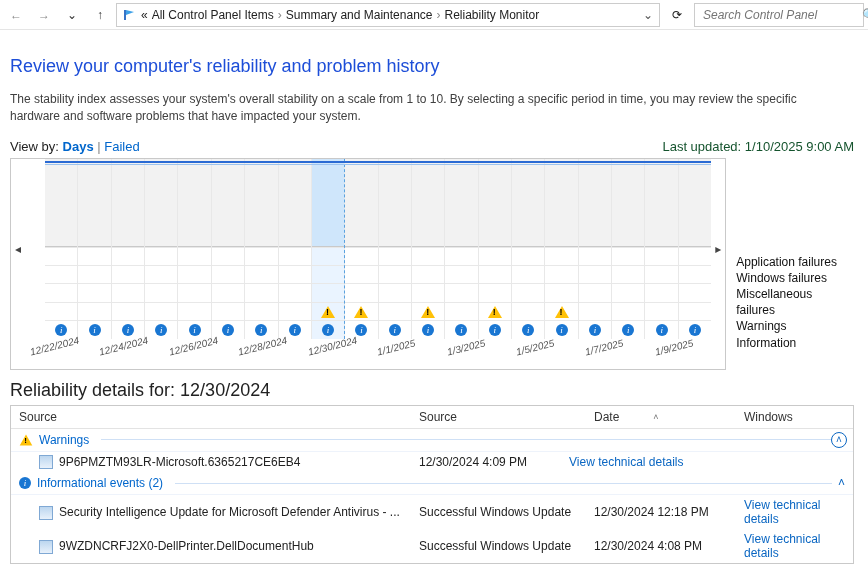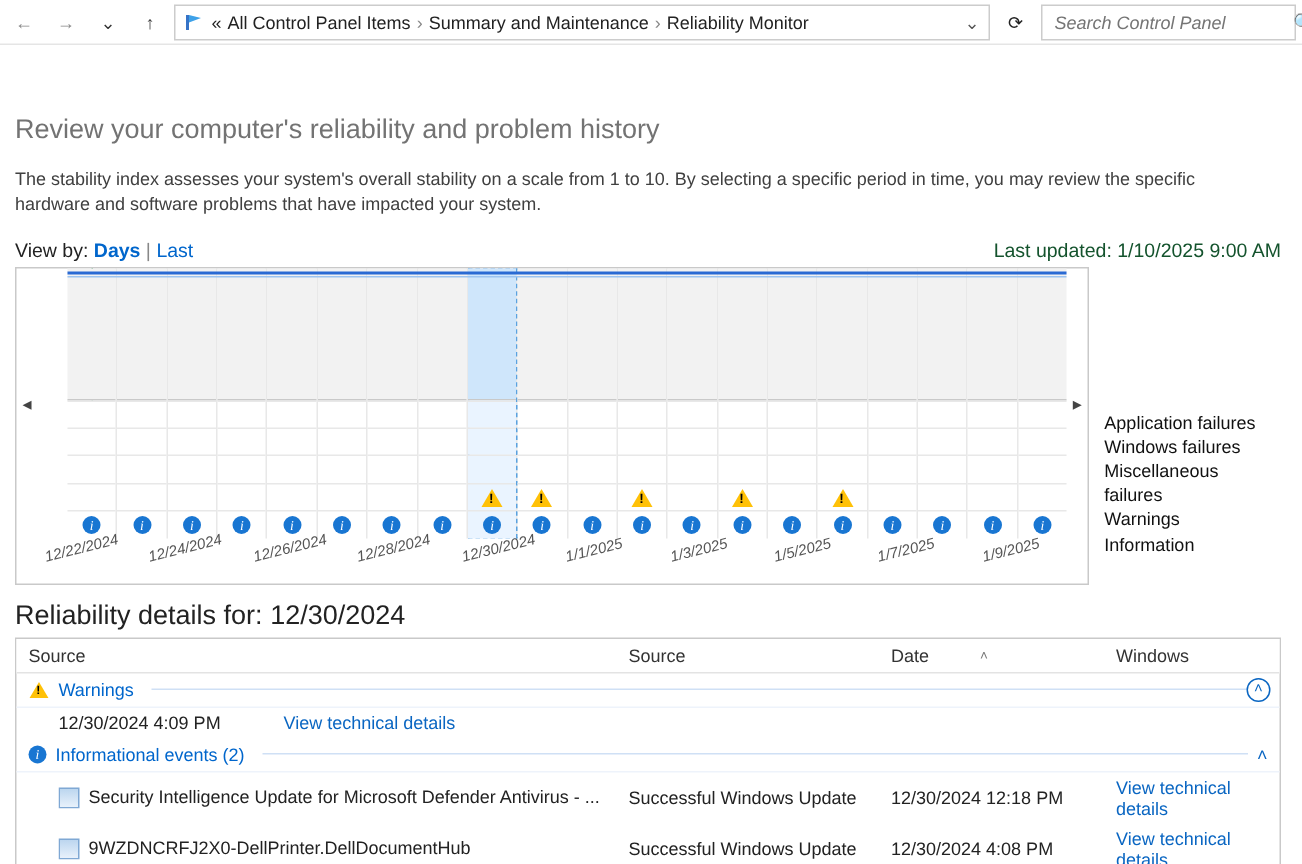--- a/index.html
+++ b/index.html
@@ -59,24 +59,24 @@
     font-style: italic;
   }
   .search-box input {
     border:none;outline:none;flex:1;font:inherit;font-style:italic;color:#666;
   }
   .search-icon { color:#555; font-style: normal;}
 
   
   .content { padding: 12px 14px 8px 10px; }
   h1.title {
-    color: #737373;
+    color: #1d4ed8;
     font-weight: 400;
     font-size: 18px;
-    margin: 34px 0 14px 0;
+    margin: 14px 0 14px 0;
   }
   .desc { font-size: 12px; color:#404040; line-height:1.4; margin-bottom:14px; max-width: 820px;}
   .viewrow { display:flex; justify-content:space-between; font-size:13px; margin-bottom:4px;}
   .viewby .days { color:#0066cc; font-weight:700;}
   .viewby .sep { color:#888; }
   .viewby .weeks { color:#0066cc; }
   .lastupd { color:#14532d; }
 
   
   .chart-outer {
@@ -273,21 +273,21 @@
 
 <div class="content">
   <h1 class="title">Review your computer's reliability and problem history</h1>
   <div class="desc">The stability index assesses your system's overall stability on a scale from 1 to 10. By selecting a specific period in time, you may review the specific hardware and software problems that have impacted your system.</div>
 
   <div class="viewrow">
     <div class="viewby">
       <span>View by:</span>
       <span class="days">Days</span>
       <span class="sep">|</span>
-      <span class="weeks">Last</span>
+      <span class="weeks">Failed</span>
     </div>
     <div class="lastupd">
       <span>Last updated:</span>
       <span>1/10/2025 9:00 AM</span>
     </div>
   </div>
 
   <div class="chart-outer">
     <div class="chart-frame">
       <div class="chart-inner">
@@ -593,20 +593,21 @@
     </div>
     <div class="circle-btn top">˄</div>
     <div id="detail-body">
         <div class="group">
           <div class="warn-tri" style="transform:scale(0.9)"></div>
           <span>Warnings</span>
           <span class="line"></span>
           <span class="chev">˄</span>
         </div>
         <div class="drow">
+          <div class="c-source"><span class="app-ico"></span><span>9P6PMZTM93LR-Microsoft.6365217CE6EB4</span></div>
           <div class="c-date">12/30/2024 4:09 PM</div>
           <div class="c-action"><span class="link">View technical details</span></div>
         </div>
         <div class="group">
           <div class="info-dot">i</div>
           <span>Informational events (2)</span>
           <span class="line"></span>
           <span class="chev">˄</span>
         </div>
         <div class="drow">

